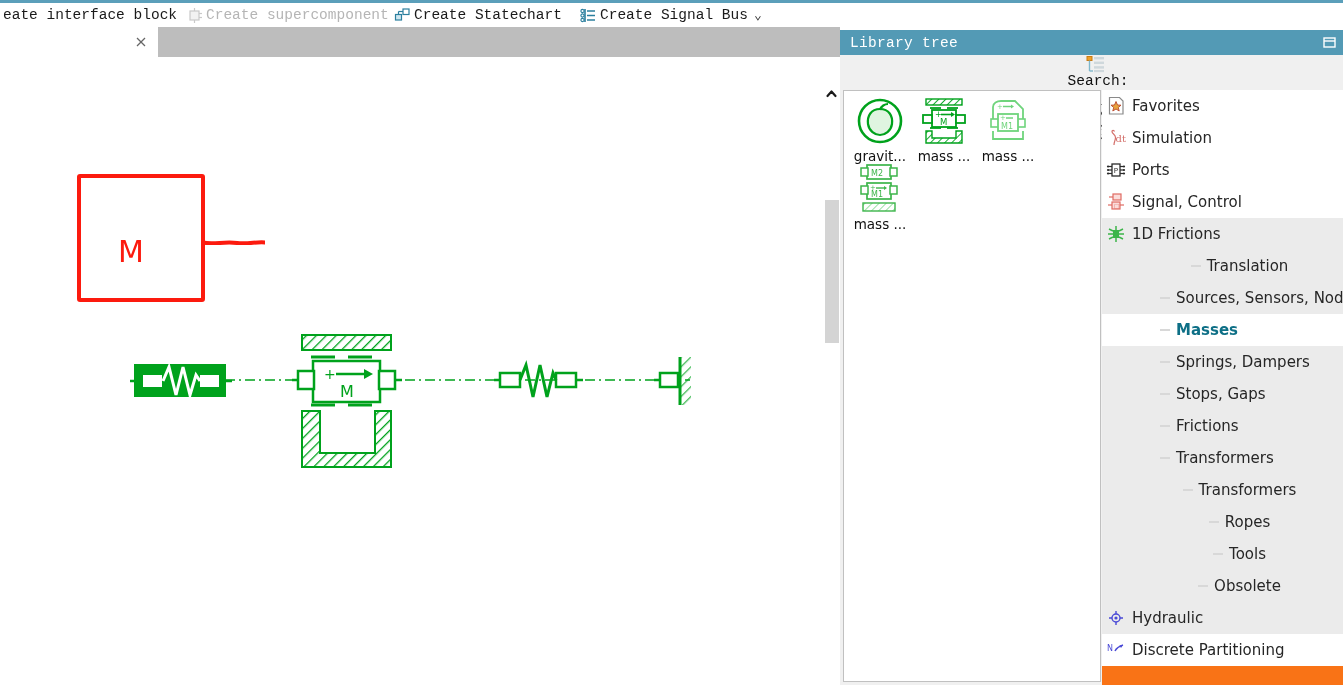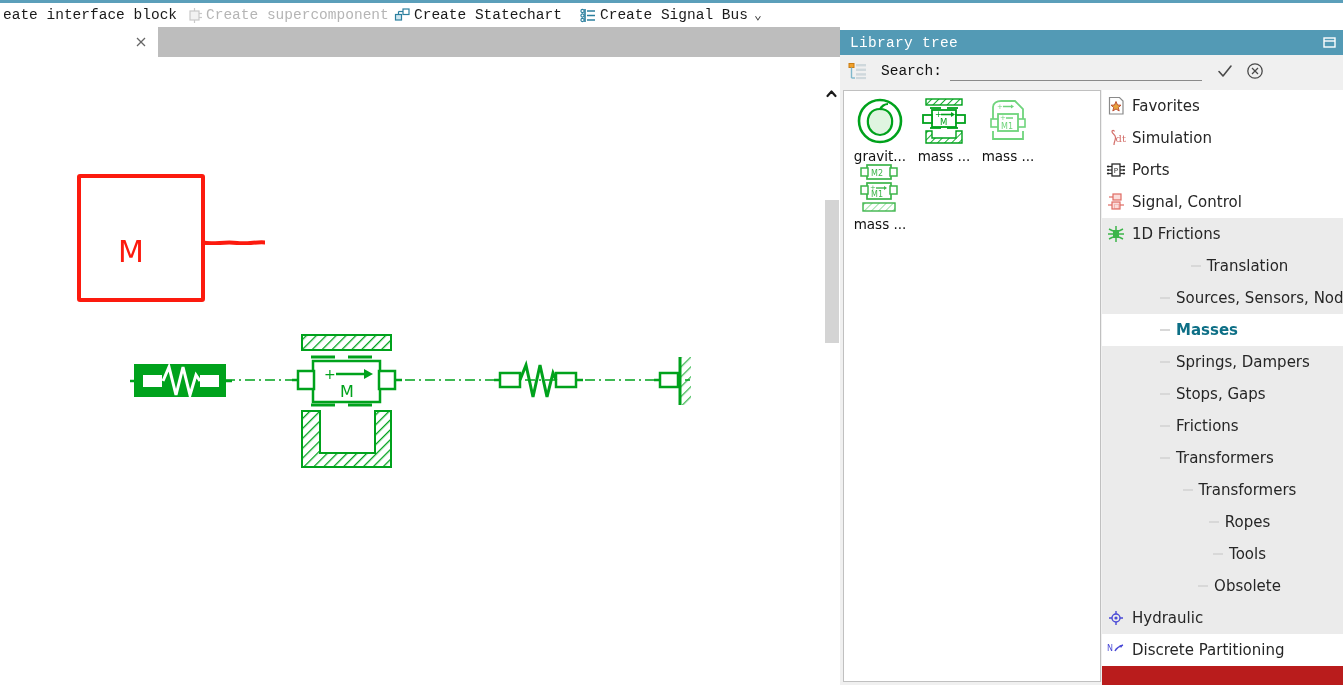--- a/index.html
+++ b/index.html
@@ -138,21 +138,21 @@
     margin-left: 10px;
     letter-spacing: 0.3px;
   }
   #lib-title-btn {
     position: absolute; right: 6px; top: 5px;
     width: 15px; height: 15px;
   }
   #lib-search {
     position: absolute; left: 0; top: 25px;
     width: 503px; height: 32px;
-    display: flex; align-items: center;
+    display: flex; align-items: center; flex-direction: column;
   }
   #search-tree-icon { width: 20px; height: 18px; margin-left: 8px; position: relative; }
   #search-label {
     font-family: "Liberation Mono", monospace;
     font-size: 14.5px; color: #111;
     margin-left: 13px;
   }
   #search-input {
     margin-left: 8px;
     width: 252px; height: 18px;
@@ -197,21 +197,21 @@
     font-family: "DejaVu Sans", sans-serif;
     font-size: 13.5px; color: #111;
     margin-top: 1px;
     white-space: nowrap; overflow: hidden;
   }
 
   
   #tree {
     position: absolute; left: 262px; top: 60px;
     width: 241px; height: 595px;
-    background: #b91c1c;
+    background: #f97316;
     overflow: hidden;
   }
   .tree-row {
     position: relative;
     height: 32px;
     display: flex; align-items: center;
     box-sizing: border-box;
     white-space: nowrap;
   }
   .tree-row.shaded { background: #ebebeb; }

